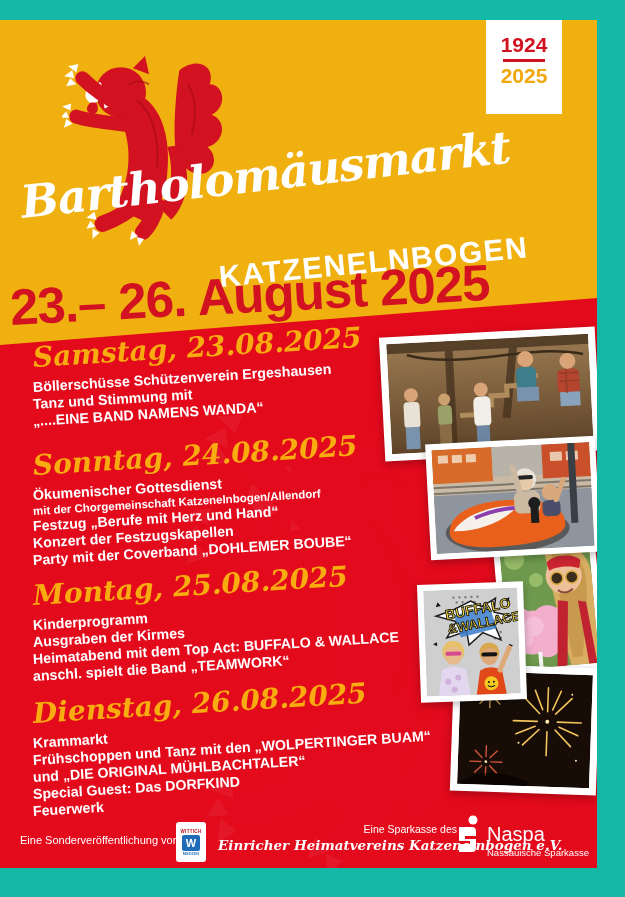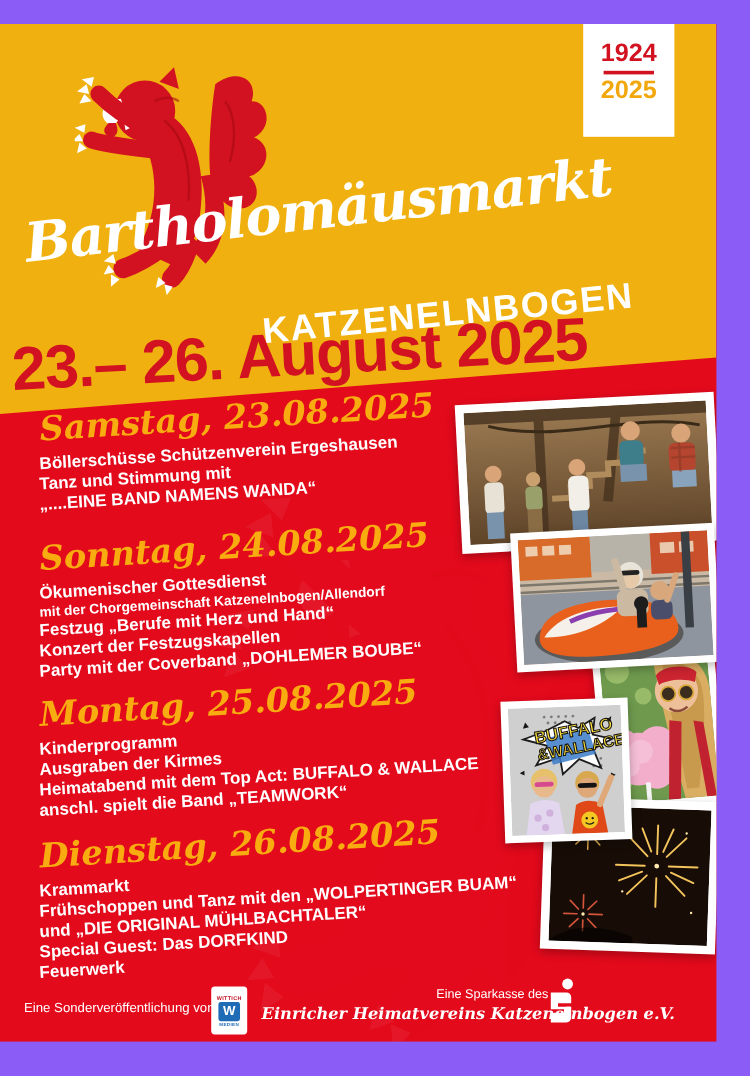--- a/index.html
+++ b/index.html
@@ -3,21 +3,21 @@
 <meta charset="utf-8">
 <style>
   :root{
     --yellow:#F0B110;
     --red:#E30A1C;
     --deepred:#D21220;
     --gold:#F2A80C;
     --headyellow:#F8AC10;
   }
   html,body{margin:0;padding:0;background:#fff;}
-  .stage{position:relative;width:625px;height:897px;background:#8b5cf6;overflow:hidden;
+  .stage{position:relative;width:625px;height:897px;background:#14b8a6;overflow:hidden;
          font-family:"Liberation Sans",sans-serif;}
   .poster{position:absolute;left:0;top:20px;width:597px;height:848px;background:var(--red);overflow:hidden;}
 
   
   .yellow-sec{position:absolute;left:0;top:0;width:597px;height:340px;background:var(--yellow);
               clip-path:polygon(0 0,597px 0,597px 278px,0 325px);}
 
   
   .badge{position:absolute;left:486px;top:0;width:76px;height:94px;background:#fff;
          display:flex;flex-direction:column;align-items:center;justify-content:flex-start;padding-top:14px;box-sizing:border-box;}
@@ -407,16 +407,20 @@
     </div>
 
     <div class="foot-init-label">Eine Sparkasse des</div>
     <div class="foot-init-name">Einricher Heimatvereins Katzenelnbogen e.V.</div>
 
     <div class="naspa">
       <svg width="26" height="38" viewBox="0 0 26 38">
         <circle cx="18" cy="5" r="4.5" fill="#fff"></circle>
         <path fill="#fff" d="M4,12 h13 a4,4 0 0 1 4,4 v5 h-11 v3 h11 v9 a4,4 0 0 1 -4,4 H4 v-8 h11 v-3 H4 Z"></path>
       </svg>
+      <div style="margin-left:6px">
+        <div class="nname">Naspa</div>
+        <div class="nsub">Nassauische Sparkasse</div>
+      </div>
     </div>
 
   </div>
 </div>
 
 </body></html>

